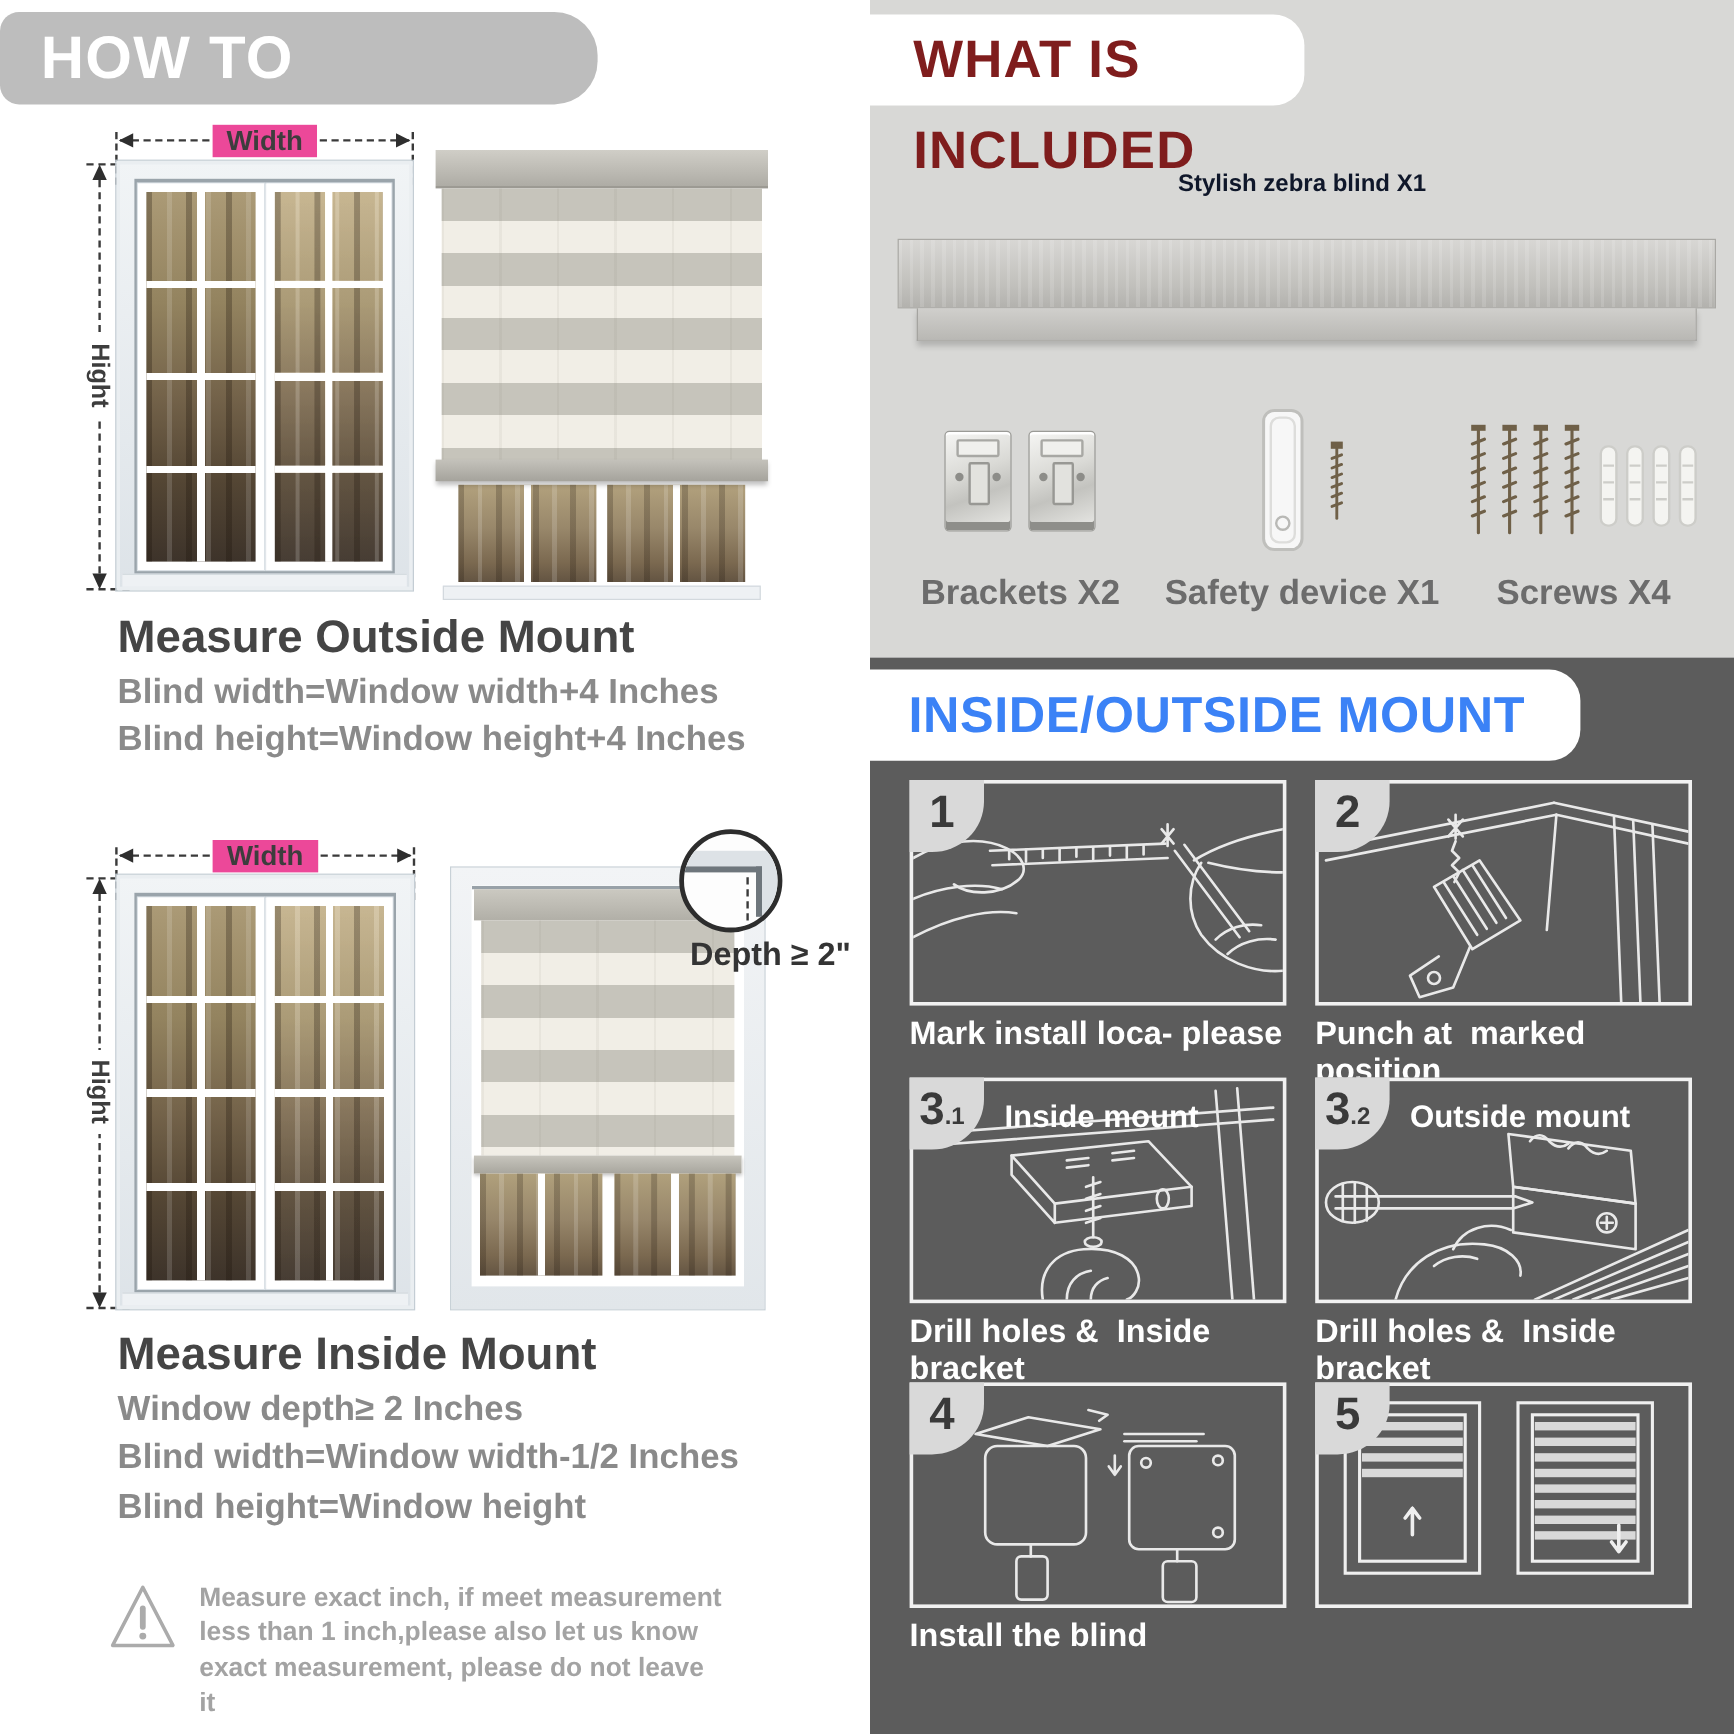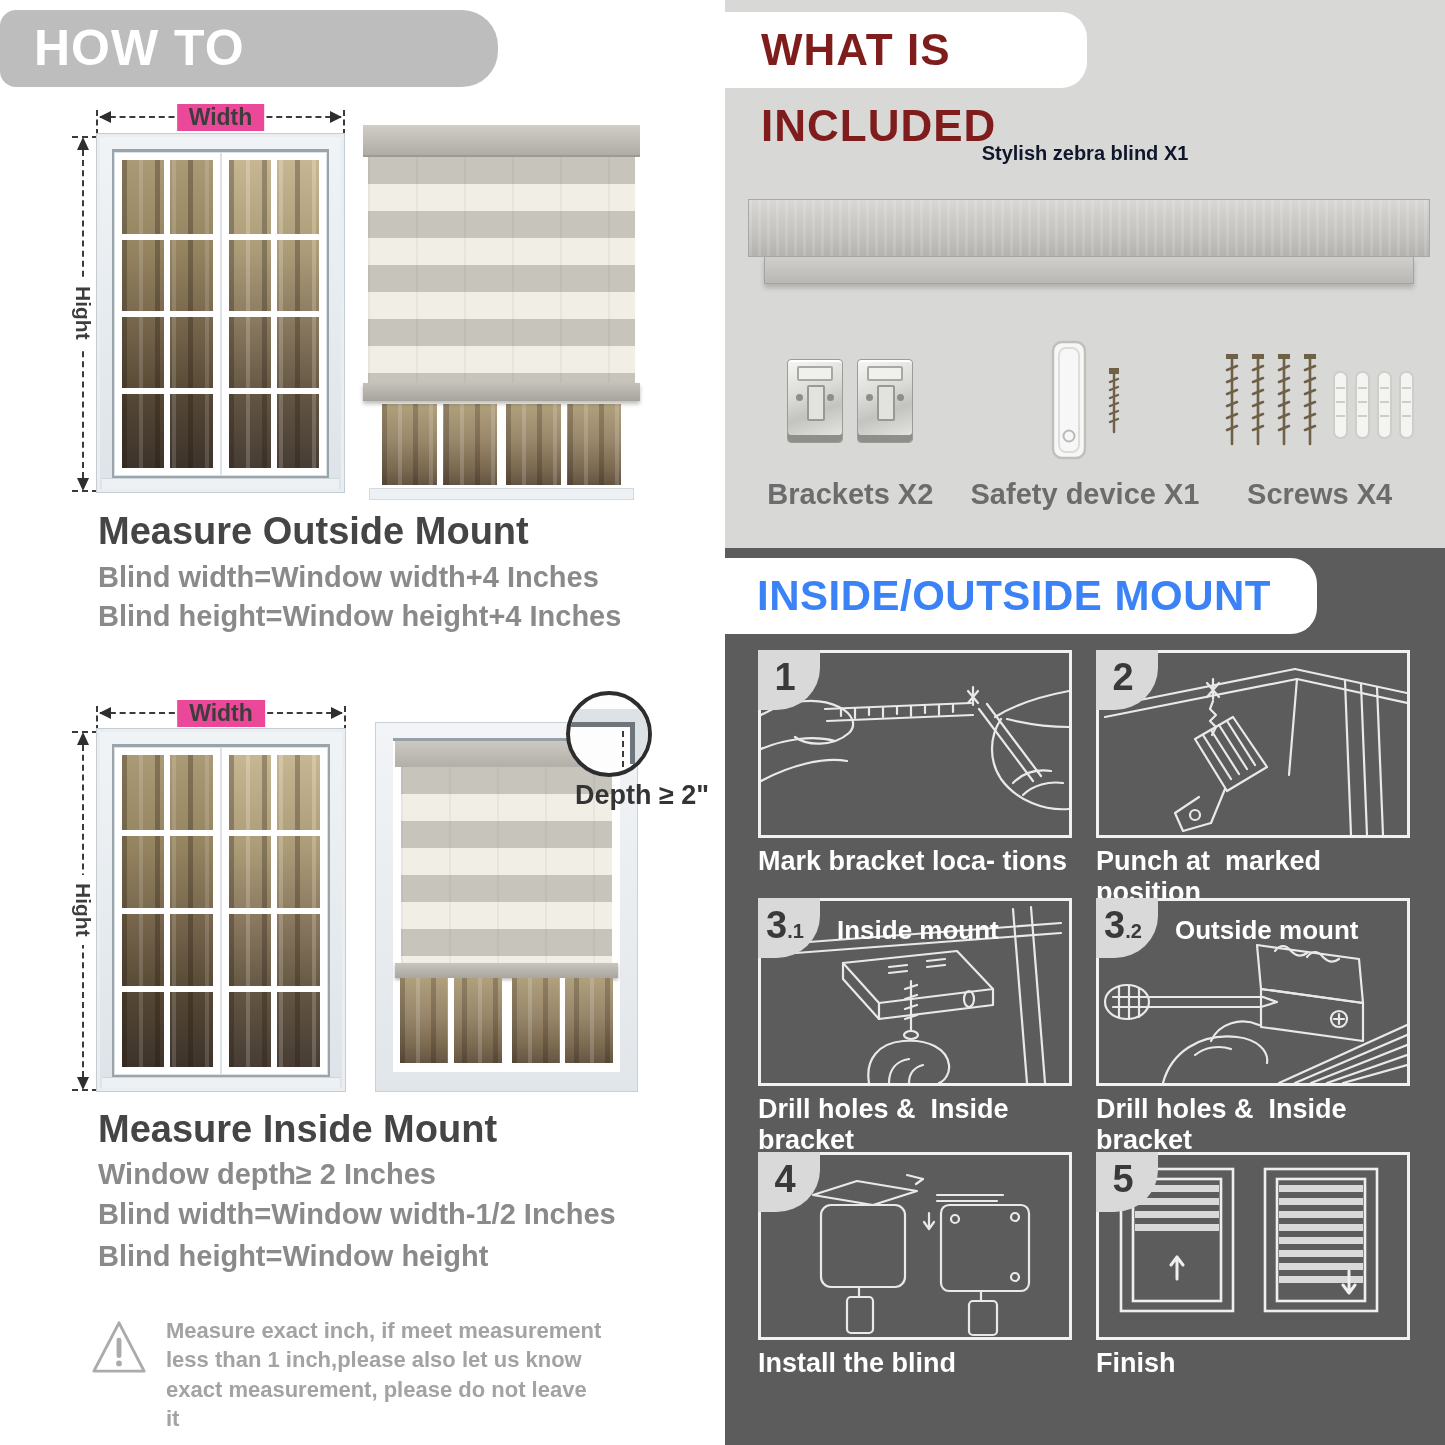--- a/index.html
+++ b/index.html
@@ -341,21 +341,21 @@
         <path d="M207,38 l10,12 M217,38 l-10,12 M212,34 v18"></path>
         <path d="M218,56 L272,128 M226,51 L280,123"></path>
         <path d="M308,38 C276,44 250,54 234,64"></path>
         <path d="M308,74 C282,74 262,70 246,66"></path>
         <path d="M240,66 C228,84 228,108 240,126 C256,148 284,158 308,156"></path>
         <path d="M252,130 C262,120 276,116 290,118"></path>
         <path d="M262,142 C272,132 288,128 302,130"></path>
       </g>
     </svg>
   </div>
-  <div class="caption" style="left:758px; top:846px;">Mark bracket loca- tions</div>
+  <div class="caption" style="left:758px; top:846px;">Mark install loca- please</div>
 
   <div class="panel" style="left:1096px; top:650px;">
     <div class="badge">
         <span class="bnum">2</span>
         <span class="bsub"></span>
       </div>
     <svg viewBox="0 0 308 182">
       <g stroke="#e9e9e9" stroke-width="2.2" fill="none" stroke-linecap="round" stroke-linejoin="round">
         <path d="M6,54 L196,16"></path>
           <path d="M6,64 L198,26"></path>
@@ -481,15 +481,14 @@
           <rect x="180" y="95" width="84" height="7"></rect>
         <rect x="180" y="108" width="84" height="7"></rect>
           <rect x="180" y="121" width="84" height="7"></rect>
       </g>
       <g stroke="#efefef" stroke-width="3" fill="none" stroke-linecap="round">
         <path d="M78,124 L78,102 M78,102 l-6,8 M78,102 l6,8"></path>
         <path d="M250,116 L250,138 M250,138 l-6,-8 M250,138 l6,-8"></path>
       </g>
     </svg>
   </div>
-  <div class="caption" style="left:1096px; top:1348px;">Finish</div>
 
 </div>
 
 </body></html>

